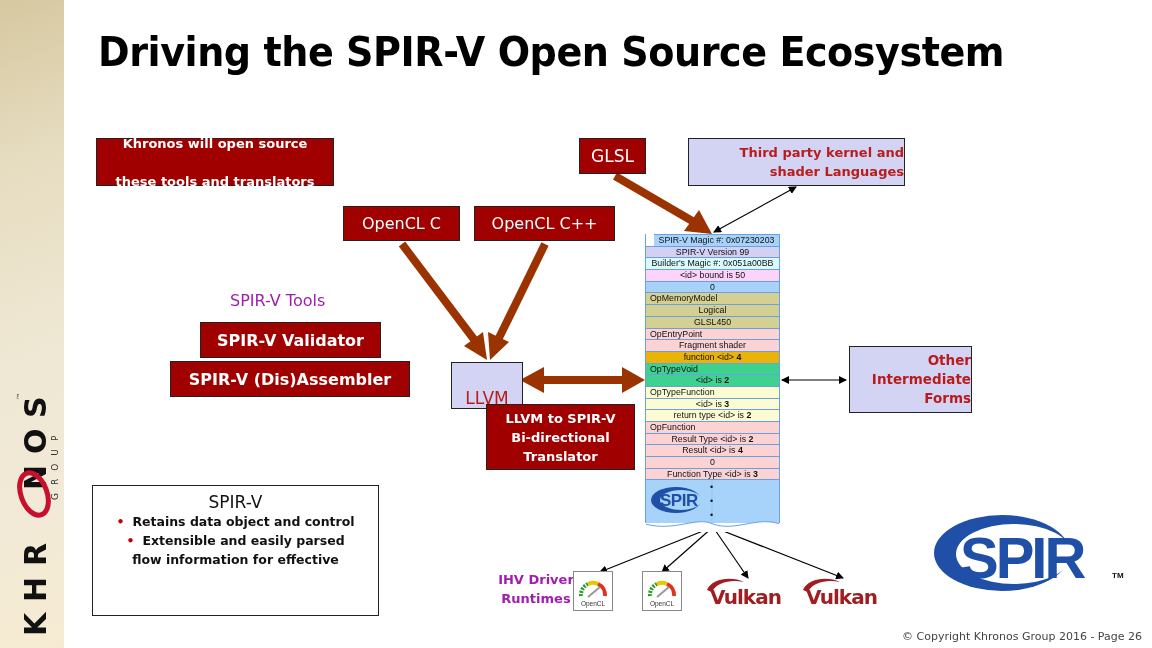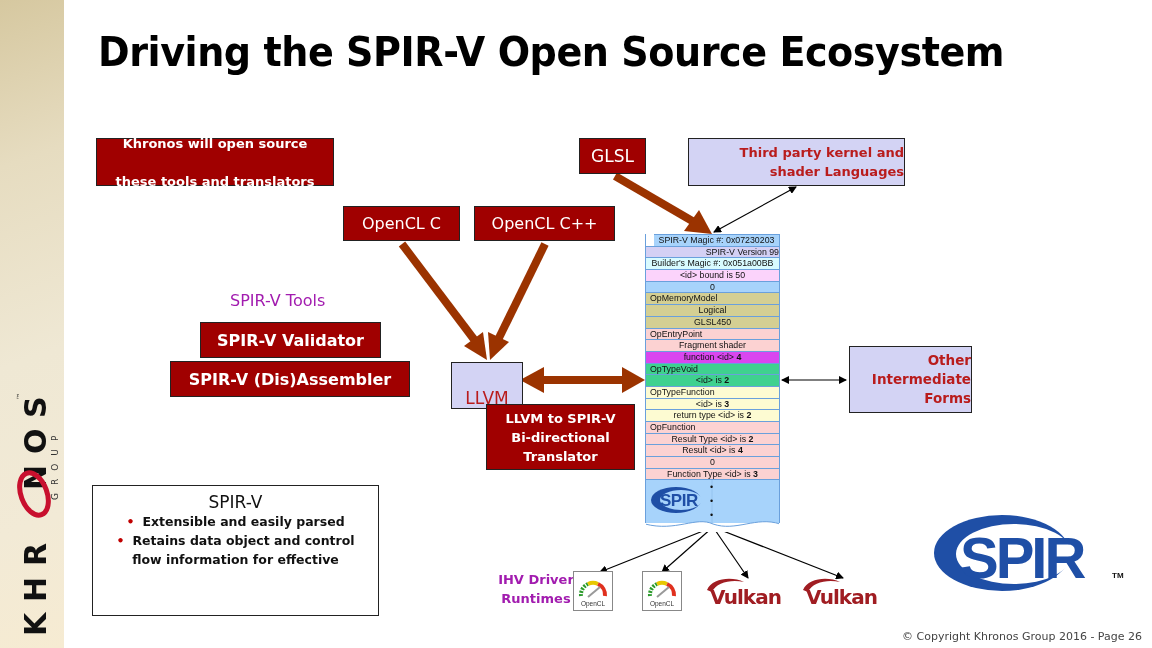--- a/index.html
+++ b/index.html
@@ -167,30 +167,30 @@
 
 <div class="lavbox" style="left:849px; top:346px; width:123px; height:67px; font-size:13.5px; line-height:19px; flex-direction:column;">
   <span>Other</span>
   <span>Intermediate</span>
   <span>Forms</span>
 </div>
 
 <div id="spirv-stack">
   <div id="stack-rows">
       <div class="row" style="background: rgb(167, 211, 251); margin-left: 8px;"><span>SPIR-V Magic #: 0x07230203</span></div>
-      <div class="row" style="background: rgb(212, 208, 244); text-align: right;"><span>SPIR-V Version 99</span></div>
+      <div class="row" style="background: rgb(212, 208, 244);"><span>SPIR-V Version 99</span></div>
       <div class="row" style="background: rgb(217, 251, 255);"><span>Builder's Magic #: 0x051a00BB</span></div>
       <div class="row" style="background: rgb(251, 211, 251);"><span>&lt;id&gt; bound is 50</span></div>
       <div class="row" style="background: rgb(167, 211, 251);"><span>0</span></div>
       <div class="row left" style="background: rgb(212, 207, 147);"><span>OpMemoryModel</span></div>
       <div class="row" style="background: rgb(212, 207, 147);"><span>Logical</span></div>
       <div class="row" style="background: rgb(212, 207, 147);"><span>GLSL450</span></div>
       <div class="row left" style="background: rgb(252, 210, 210);"><span>OpEntryPoint</span></div>
       <div class="row" style="background: rgb(252, 210, 210);"><span>Fragment shader</span></div>
-      <div class="row" style="background: #d946ef;"><span>function &lt;id&gt; </span><b>4</b></div>
+      <div class="row" style="background: #eab308;"><span>function &lt;id&gt; </span><b>4</b></div>
       <div class="row left" style="background: rgb(63, 209, 143);"><span>OpTypeVoid</span></div>
       <div class="row" style="background: rgb(63, 209, 143);"><span>&lt;id&gt; is </span><b>2</b></div>
       <div class="row left" style="background: rgb(253, 251, 210);"><span>OpTypeFunction</span></div>
       <div class="row" style="background: rgb(253, 251, 210);"><span>&lt;id&gt; is </span><b>3</b></div>
       <div class="row" style="background: rgb(253, 251, 210);"><span>return type &lt;id&gt; is </span><b>2</b></div>
       <div class="row left" style="background: rgb(252, 210, 210);"><span>OpFunction</span></div>
       <div class="row" style="background: rgb(252, 210, 210);"><span>Result Type &lt;id&gt; is </span><b>2</b></div>
       <div class="row" style="background: rgb(252, 210, 210);"><span>Result &lt;id&gt; is </span><b>4</b></div>
       <div class="row" style="background: rgb(252, 210, 210);"><span>0</span></div>
       <div class="row" style="background: rgb(252, 210, 210); text-align: center;"><span>Function Type &lt;id&gt; is </span><b>3</b></div>
@@ -206,22 +206,22 @@
       <text x="64" y="38" font-size="9" fill="#111">•</text>
       <path d="M-1,44 C30,52 50,36 67,44 C90,52 110,36 134,44 L134,52 L-1,52 Z" fill="#ffffff"></path>
       <path d="M-1,44 C30,52 50,36 67,44 C90,52 110,36 134,44" fill="none" stroke="#6aa0dc" stroke-width="1"></path>
     </svg>
   </div>
 </div>
 
 <div id="info-box">
   <div class="heading">SPIR-V</div>
   <ul>
+    <li><span class="bullet">•</span><span>Retains data object and control</span></li>
     <li><span class="bullet">•</span><span>Extensible  and easily parsed</span></li>
-    <li><span class="bullet">•</span><span>Retains data object and control</span></li>
     <li><span>flow information for effective</span></li>
   </ul>
 </div>
 
 <div class="plain-text" style="left:474px; top:570px; font-size:13px; line-height:19px; text-align:center; width:80px;margin-left:22px;">
   <div>IHV Driver</div>
   <div>Runtimes</div>
 </div>
 
 <div class="runtime-icon opencl-card" style="left:573px; top:571px;">

